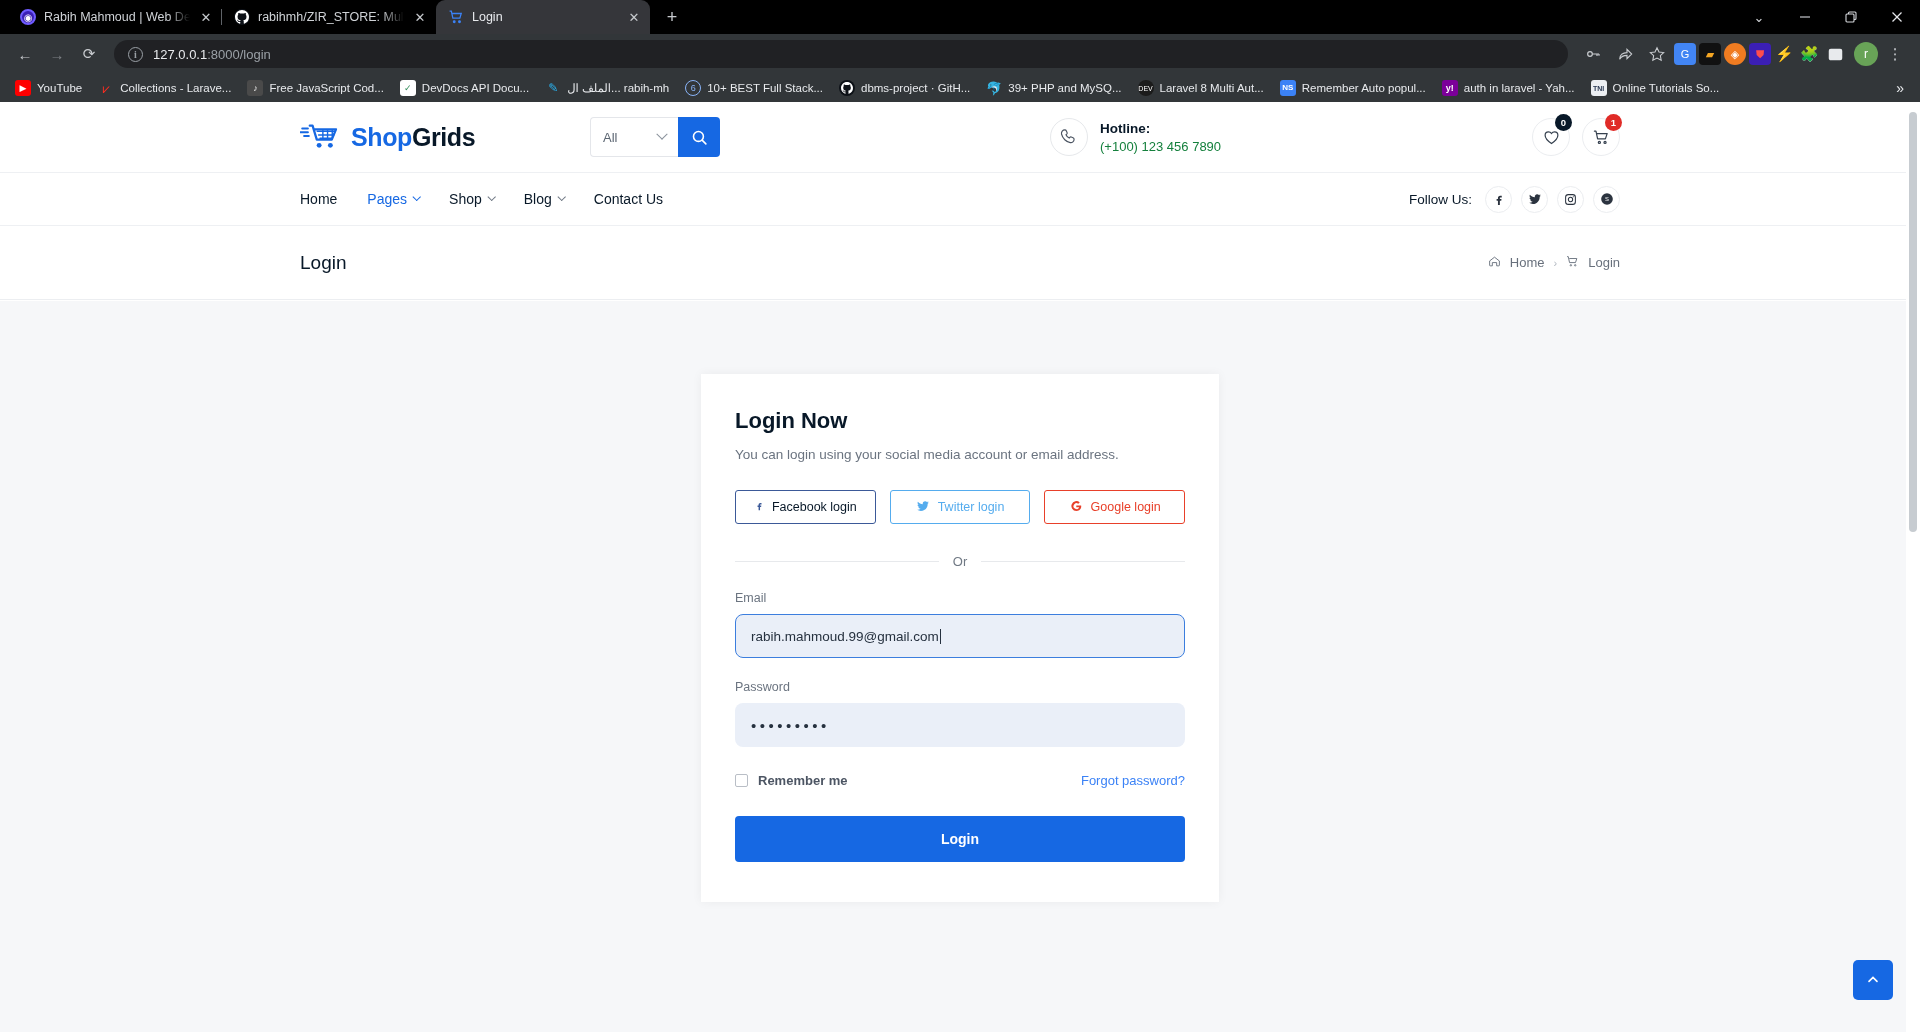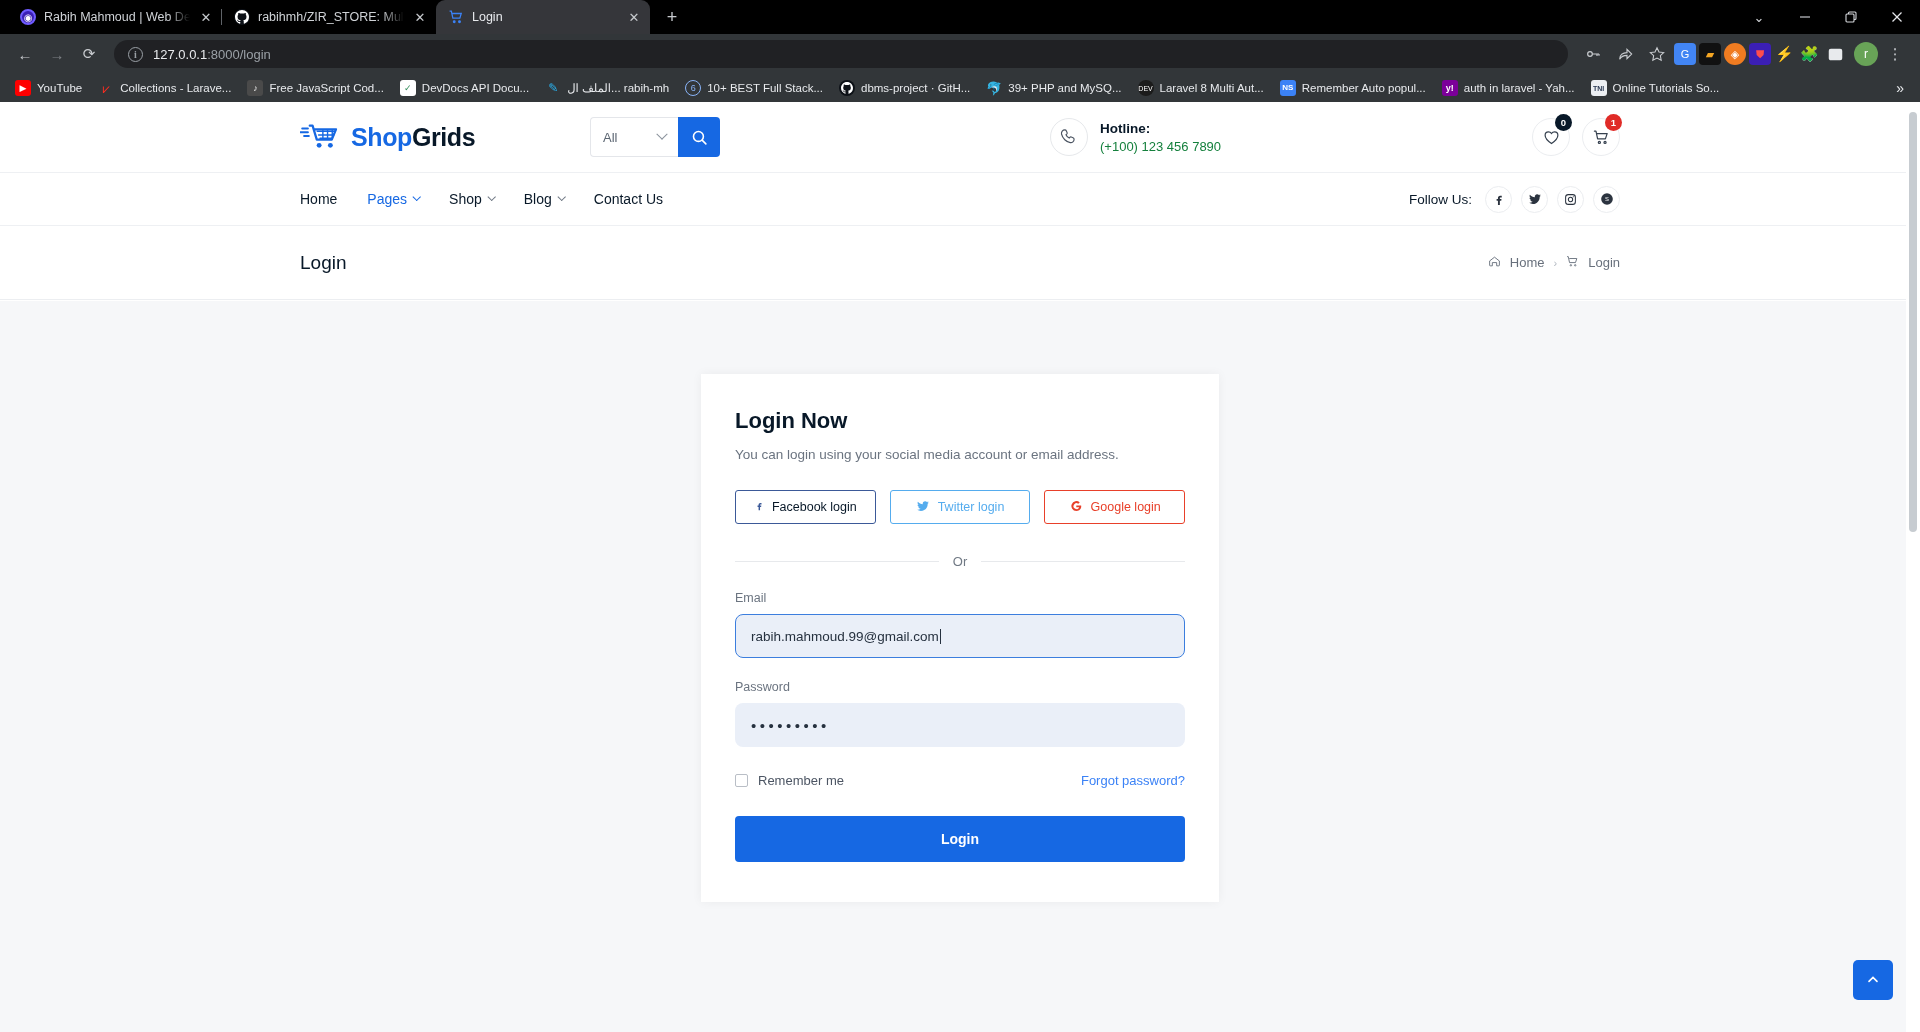--- a/index.html
+++ b/index.html
@@ -196,21 +196,21 @@
     display: flex; align-items: center; padding: 0 15px;
     font-size: 13.5px; color: #26313f; border: 1px solid transparent; }
   .field-input.focused { border: 1px solid #3c7ede; background: #eaeff8; }
   .caret { display: inline-block; width: 1px; height: 15px;
     background: #26313f; margin-left: 1px; vertical-align: -2px; }
   .dots { letter-spacing: 3.5px; font-size: 15px; color: #26313f; }
 
   .row-remember { display: flex; align-items: center; justify-content: space-between;
     margin-top: 26px; }
   .remember { display: flex; align-items: center; gap: 10px;
-    font-size: 13px; color: #4c5563; }
+    font-size: 13px; color: #4c5563; font-weight: bold; }
   .cbox { width: 13px; height: 13px; border: 1px solid #b9bec6;
     border-radius: 2px; background: #fff; }
   .forgot { font-size: 13px; color: #3b82f6; }
 
   .login-btn { margin-top: 28px; height: 46px; background: #1668e3;
     border-radius: 4px; display: flex; align-items: center;
     justify-content: center; color: #fff; font-size: 14px; font-weight: 600; }
 
   .scroll-top { position: absolute; right: 27px; bottom: 32px;
     width: 40px; height: 40px; background: #1668e3; border-radius: 5px;

